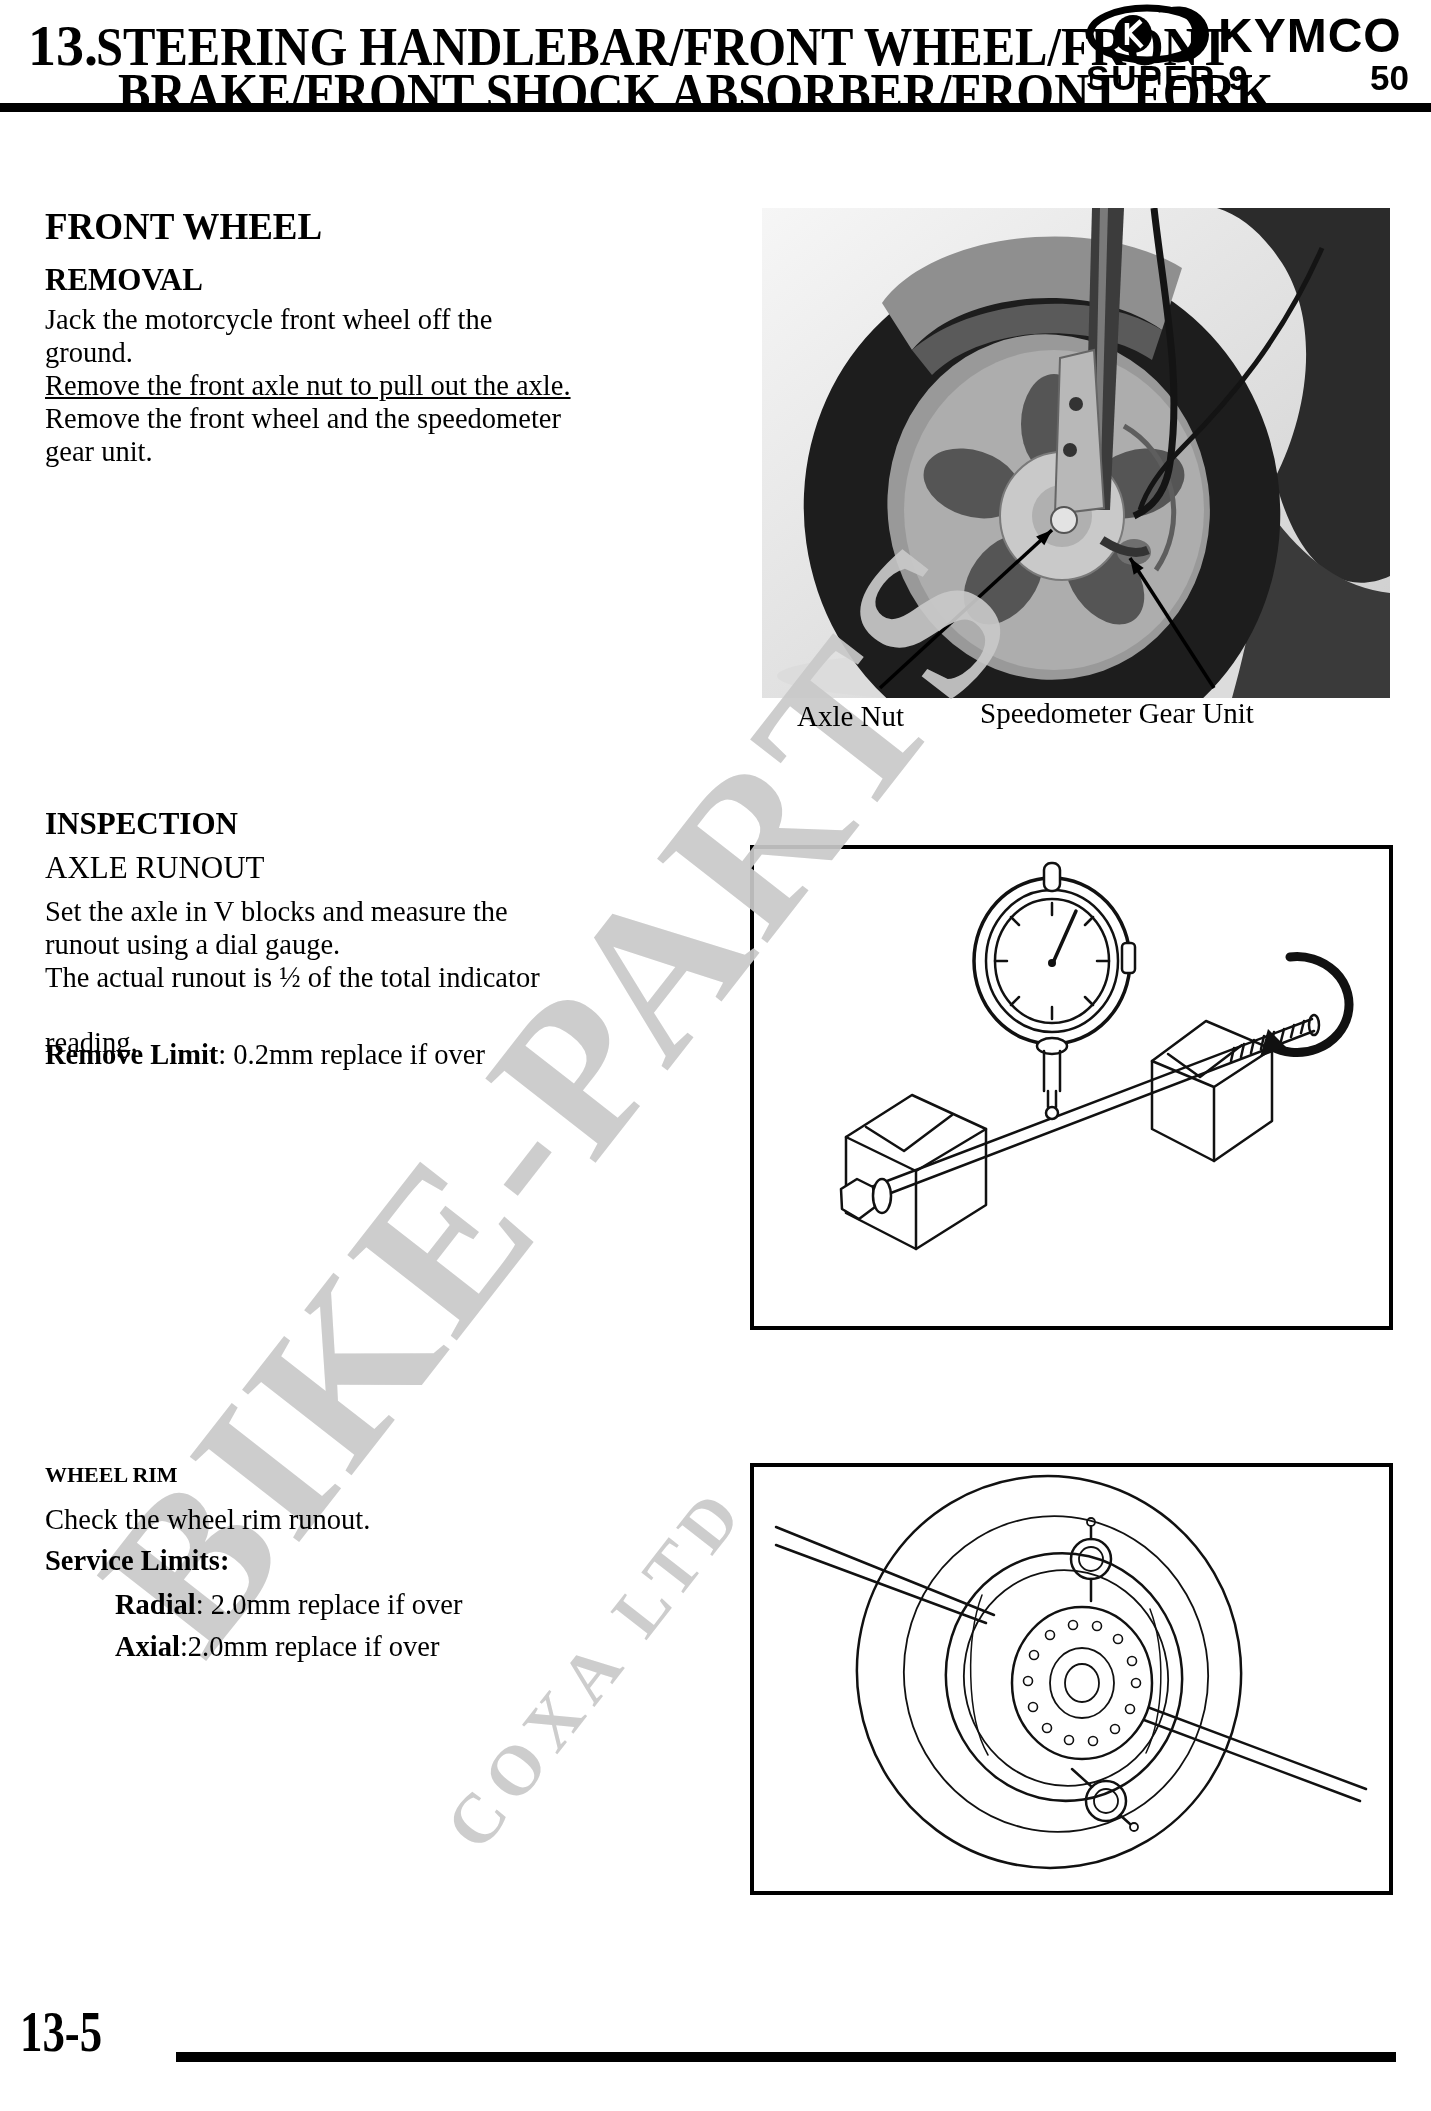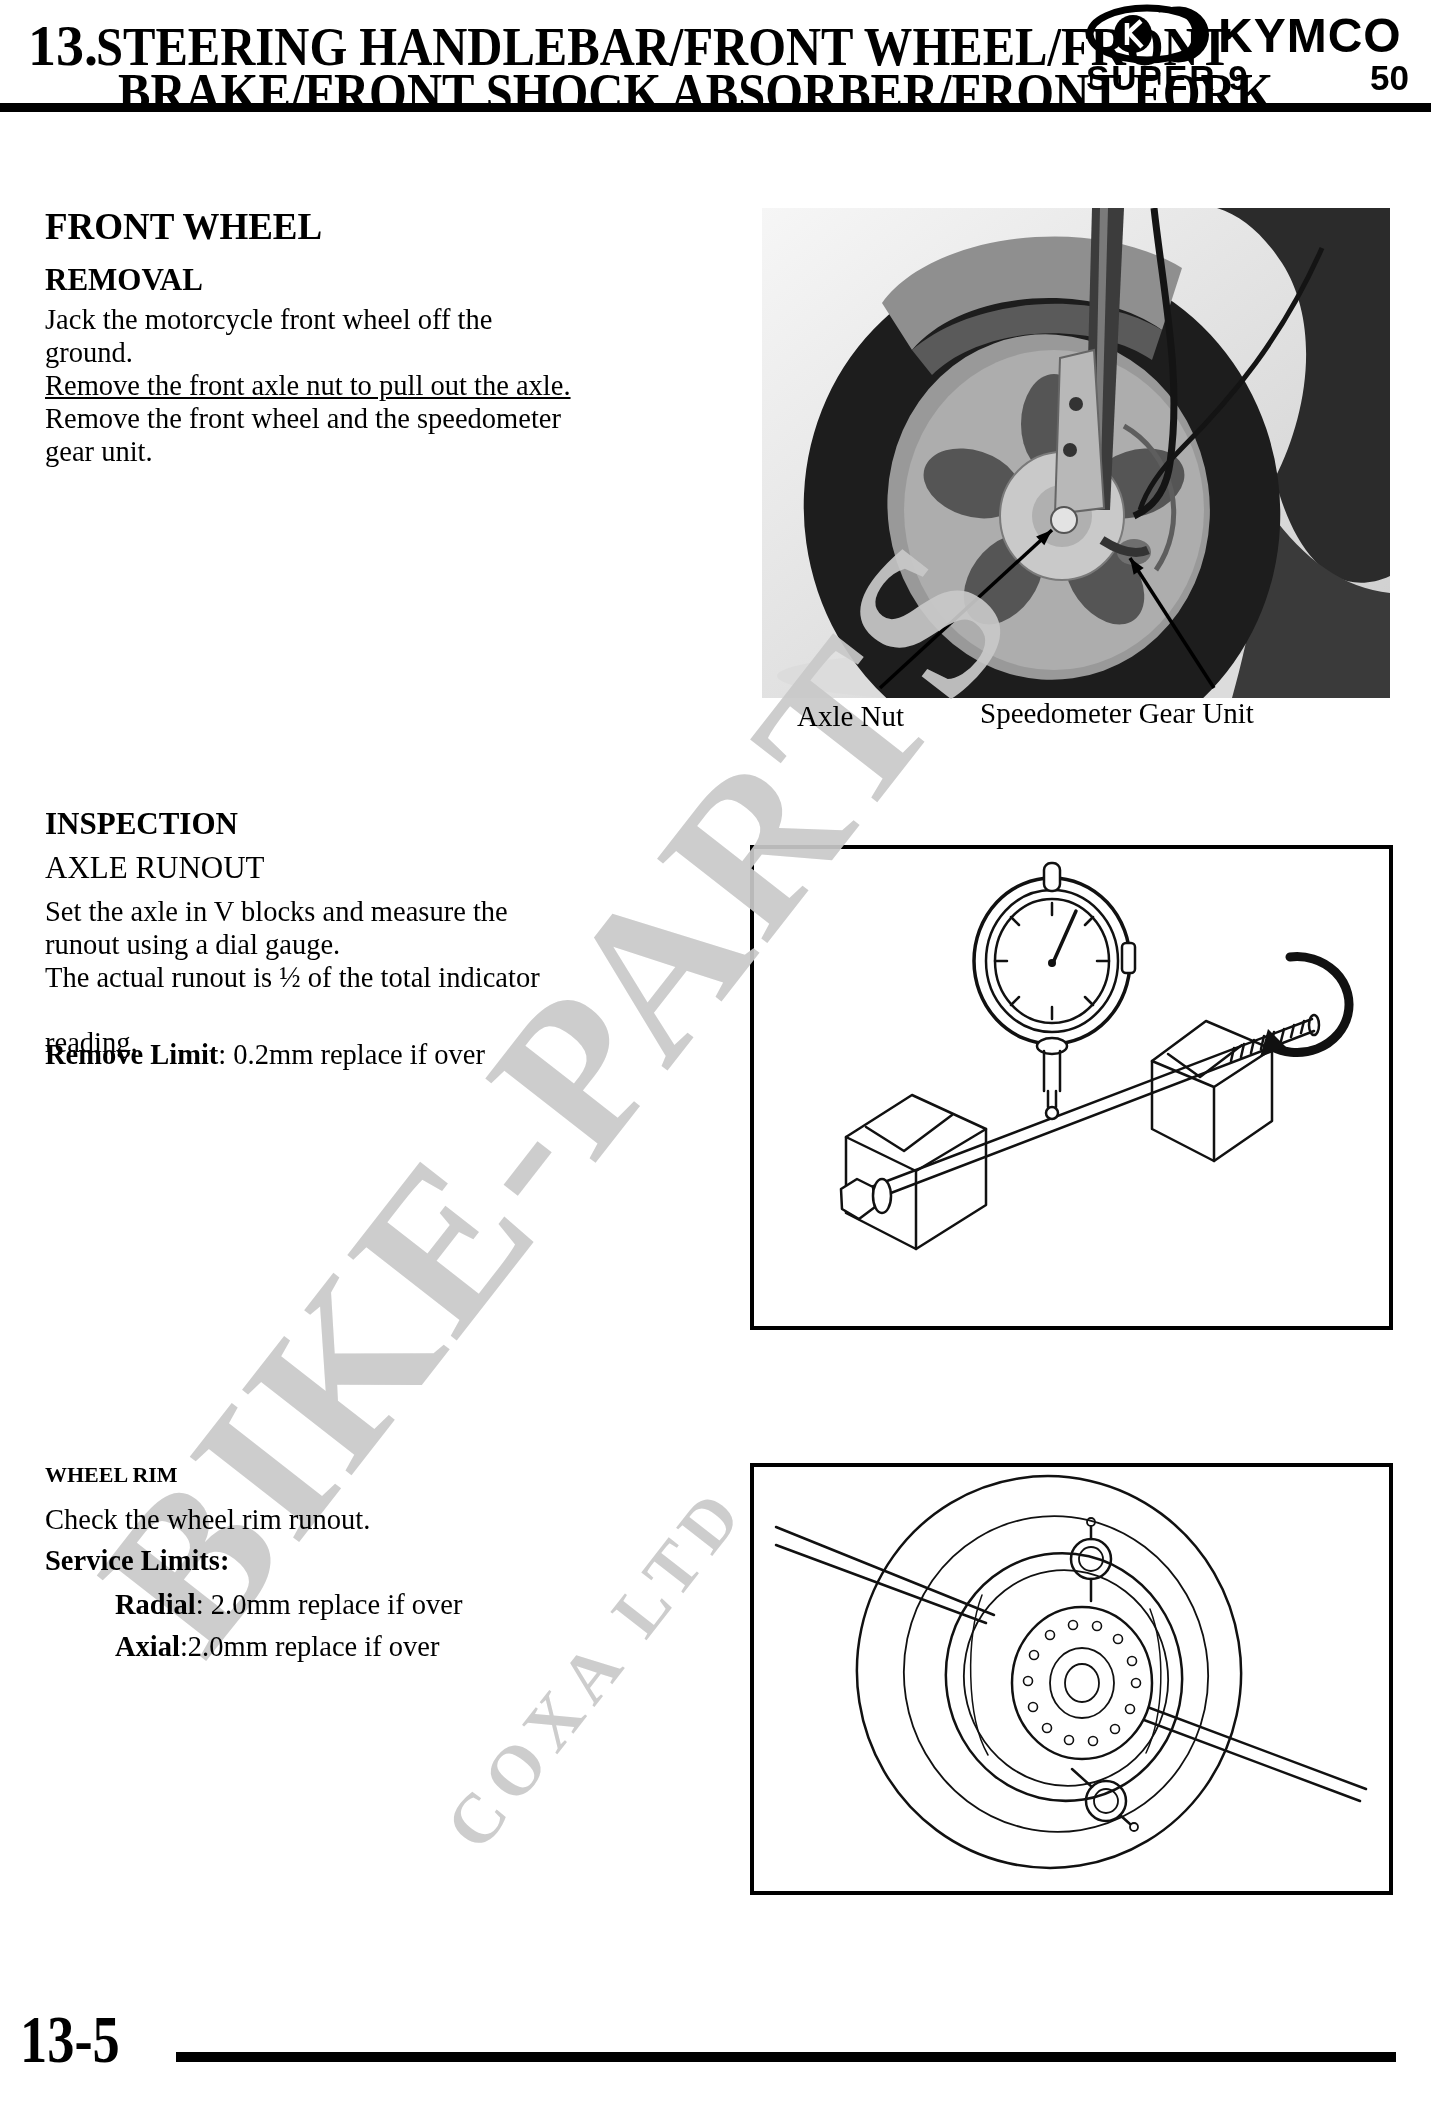--- a/index.html
+++ b/index.html
@@ -237,16 +237,16 @@
         <circle cx="343" cy="159" r="4.5"></circle>
       <circle cx="364" cy="172" r="4.5"></circle>
         <circle cx="378" cy="194" r="4.5"></circle>
     </g>
   </svg>
 </div>
 
 <div class="wm" id="wm-main">BIKE-PARTS</div>
 <div class="wm" id="wm-sub">COXA LTD</div>
 
-<div class="abs z2 serifb" style="left:20px;top:2000px;font-size:68px;">
+<div class="abs z2 serifb" style="left:20px;top:2000px;font-size:56px;">
   <span class="condensed2">13-5</span>
 </div>
 <div class="abs" id="footer-rule" style="z-index:2;"></div>
 
 </body></html>

